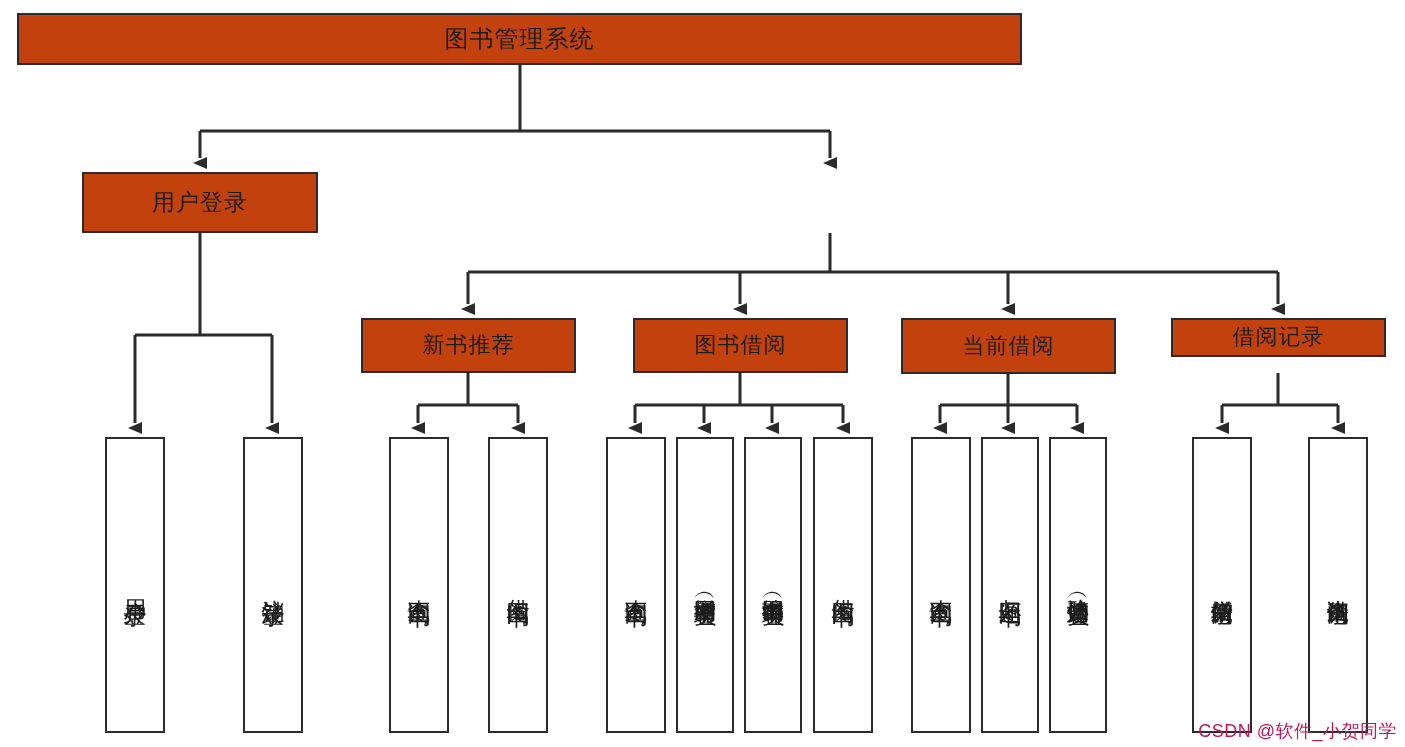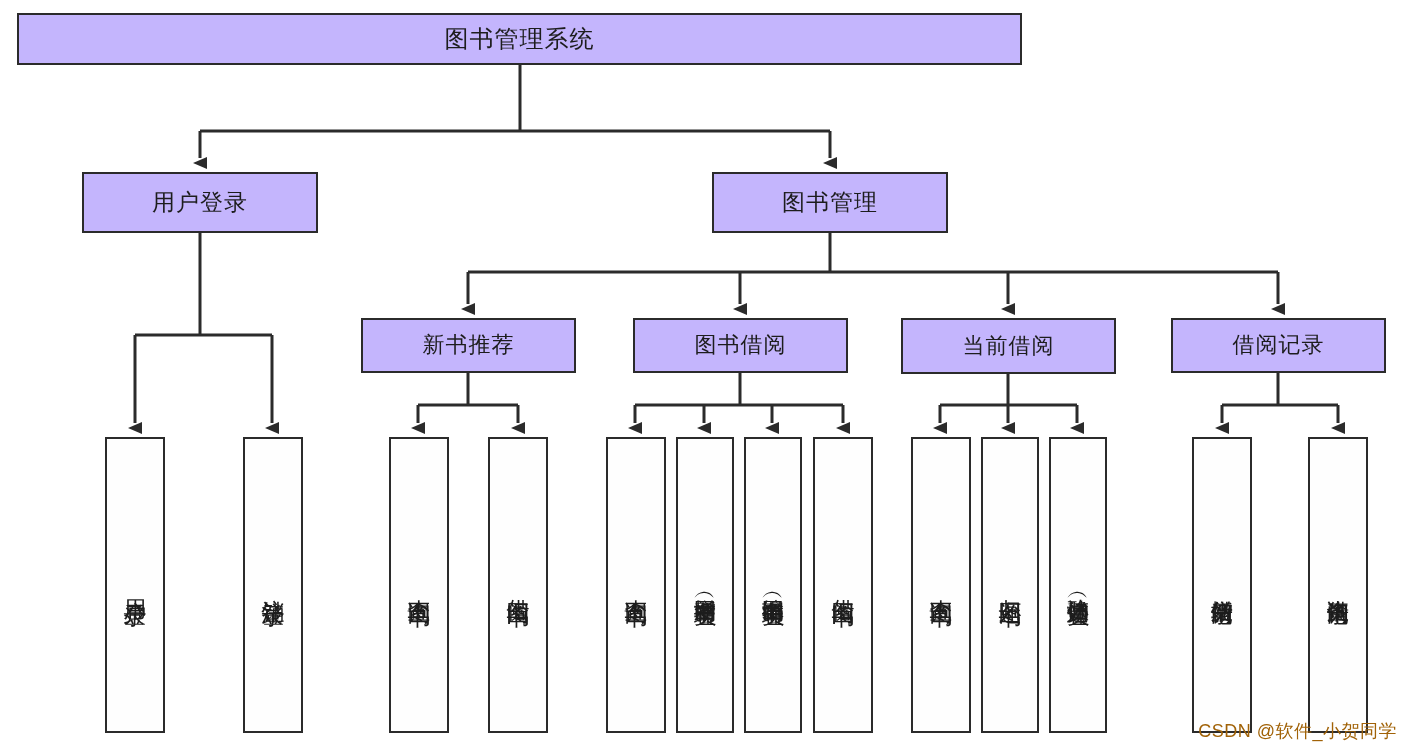--- a/index.html
+++ b/index.html
@@ -33,21 +33,21 @@
     fill: none;
   }
   #wires polygon.arrowhead {
     fill: #2b2b2b;
   }
 
   
   .node {
     position: absolute;
     box-sizing: border-box;
-    background: #c4b5fd;
+    background: #c2410c;
     border: 2.5px solid #2b2b2b;
     display: flex;
     align-items: center;
     justify-content: center;
     color: #1d1d1d;
   }
   .node .label {
     font-size: 23px;
     line-height: 1.1;
     letter-spacing: 1px;
@@ -79,21 +79,21 @@
     white-space: nowrap;
   }
   .leaf.tall .vlabel { font-size: 22px; letter-spacing: 1px; }
 
   
   #watermark {
     position: absolute;
     right: 8px;
     bottom: 4px;
     font-size: 18px;
-    color: #a16207;
+    color: #be185d;
     white-space: nowrap;
     letter-spacing: 0.5px;
   }
 </style>
 </head>
 <body>
 
 <div id="canvas">
 
   <svg id="wires" viewBox="0 0 1405 747" width="1405" height="747">
@@ -147,37 +147,34 @@
   </svg>
 
   <div class="node root" style="left:17px; top:13px; width:1005px; height:52px;">
     <span class="label">图书管理系统</span>
   </div>
 
   <div class="node lvl2" style="left:82px; top:172px; width:236px; height:61px;">
     <span class="label">用户登录</span>
   </div>
 
-  <div class="node lvl2" style="left:712px; top:172px; width:236px; height:61px;">
-    <span class="label">图书管理</span>
-  </div>
 
   <div class="node lvl3" style="left:633px; top:318px; width:215px; height:55px;">
     <span class="label">图书借阅</span>
   </div>
 
   <div class="node lvl3" style="left:361px; top:318px; width:215px; height:55px;">
     <span class="label">新书推荐</span>
   </div>
 
   <div class="node lvl3" style="left:901px; top:318px; width:215px; height:56px;">
     <span class="label">当前借阅</span>
   </div>
 
-  <div class="node lvl3" style="left:1171px; top:318px; width:215px; height:55px;">
+  <div class="node lvl3" style="left:1171px; top:318px; width:215px; height:39px;">
     <span class="label">借阅记录</span>
   </div>
 
   <div class="leaf" style="left:105px; top:437px; width:60px; height:296px;">
     <span class="vlabel">用户登录</span>
   </div>
 
   <div class="leaf" style="left:243px; top:437px; width:60px; height:296px;">
     <span class="vlabel">注销登录</span>
   </div>

